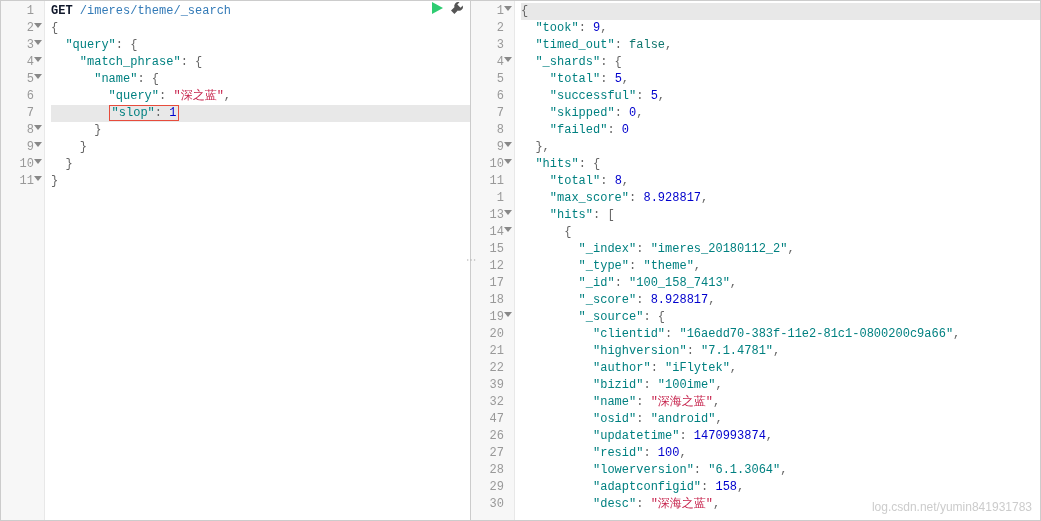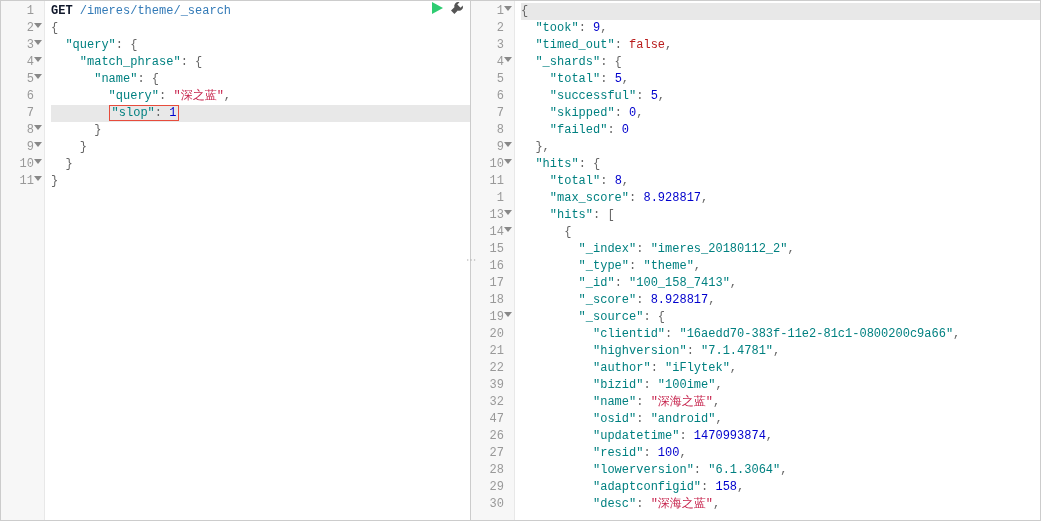--- a/index.html
+++ b/index.html
@@ -11,21 +11,21 @@
   .gutter { width:44px; background:#f7f7f7; border-right:1px solid #e8e8e8; text-align:right; color:#999; padding:2px 4px 2px 0; user-select:none; }
   .code-wrap { display:flex; flex:1; overflow:auto; }
   .code { flex:1; padding:2px 0 2px 6px; line-height:17px; white-space:pre; }
   .gutter .ln { height:17px; line-height:17px; padding-right:6px; position:relative; }
   .fold { position:absolute; right:-2px; top:3px; width:0; height:0; border-left:4px solid transparent; border-right:4px solid transparent; border-top:5px solid #888; }
   .tok-method { color:#0f172a; font-weight:bold; }
   .tok-url { color:#337ab7; }
   .tok-key { color:#008080; }
   .tok-str-cn { color:#c7254e; }
   .tok-num { color:#0000cd; }
-  .tok-bool { color:#b91c1c; }
+  .tok-bool { color:#0f766e; }
   .tok-punc { color:#666; }
   .hl-line { background:#e8e8e8; display:inline-block; width:100%; }
   .redbox { border:1px solid #e74c3c; padding:0 2px; }
   .toolbar { position:absolute; top:0; right:6px; display:flex; gap:6px; align-items:center; z-index:2; }
   .toolbar .play { color:#2ecc71; font-size:14px; cursor:pointer; }
   .toolbar .wrench { color:#555; font-size:14px; cursor:pointer; }
   .splitter { position:absolute; top:50%; left:470px; transform:translate(-50%,-50%); width:10px; height:24px; display:flex; align-items:center; justify-content:center; cursor:col-resize; z-index:3; }
   .splitter span { color:#aaa; font-size:10px; letter-spacing:1px; writing-mode:vertical-rl; }
   .line { height:17px; }
   .watermark { position:absolute; right:8px; bottom:6px; color:#ccc; font-size:12px; font-family:Arial,sans-serif; pointer-events:none; }
@@ -77,36 +77,37 @@
           <div class="ln">6</div>
           <div class="ln">7</div>
           <div class="ln">8</div>
           <div class="ln">9<span class="fold"></span></div>
           <div class="ln">10<span class="fold"></span></div>
           <div class="ln">11</div>
           <div class="ln">1</div>
           <div class="ln">13<span class="fold"></span></div>
           <div class="ln">14<span class="fold"></span></div>
           <div class="ln">15</div>
-          <div class="ln">16</div>
+          <div class="ln">12</div>
           <div class="ln">17</div>
           <div class="ln">18</div>
           <div class="ln">19<span class="fold"></span></div>
           <div class="ln">20</div>
           <div class="ln">21</div>
           <div class="ln">22</div>
           <div class="ln">39</div>
           <div class="ln">32</div>
           <div class="ln">47</div>
           <div class="ln">26</div>
           <div class="ln">27</div>
           <div class="ln">28</div>
           <div class="ln">29</div>
           <div class="ln">30</div>
         </div>
       <div class="code" id="code-right"><div class="line hl-line"><span class="tok-punc">{</span></div><div class="line">  <span class="tok-key">"took"</span><span class="tok-punc">: </span><span class="tok-num">9</span><span class="tok-punc">,</span></div><div class="line">  <span class="tok-key">"timed_out"</span><span class="tok-punc">: </span><span class="tok-bool">false</span><span class="tok-punc">,</span></div><div class="line">  <span class="tok-key">"_shards"</span><span class="tok-punc">: {</span></div><div class="line">    <span class="tok-key">"total"</span><span class="tok-punc">: </span><span class="tok-num">5</span><span class="tok-punc">,</span></div><div class="line">    <span class="tok-key">"successful"</span><span class="tok-punc">: </span><span class="tok-num">5</span><span class="tok-punc">,</span></div><div class="line">    <span class="tok-key">"skipped"</span><span class="tok-punc">: </span><span class="tok-num">0</span><span class="tok-punc">,</span></div><div class="line">    <span class="tok-key">"failed"</span><span class="tok-punc">: </span><span class="tok-num">0</span></div><div class="line">  <span class="tok-punc">},</span></div><div class="line">  <span class="tok-key">"hits"</span><span class="tok-punc">: {</span></div><div class="line">    <span class="tok-key">"total"</span><span class="tok-punc">: </span><span class="tok-num">8</span><span class="tok-punc">,</span></div><div class="line">    <span class="tok-key">"max_score"</span><span class="tok-punc">: </span><span class="tok-num">8.928817</span><span class="tok-punc">,</span></div><div class="line">    <span class="tok-key">"hits"</span><span class="tok-punc">: [</span></div><div class="line">      <span class="tok-punc">{</span></div><div class="line">        <span class="tok-key">"_index"</span><span class="tok-punc">: </span><span class="tok-key">"imeres_20180112_2"</span><span class="tok-punc">,</span></div><div class="line">        <span class="tok-key">"_type"</span><span class="tok-punc">: </span><span class="tok-key">"theme"</span><span class="tok-punc">,</span></div><div class="line">        <span class="tok-key">"_id"</span><span class="tok-punc">: </span><span class="tok-key">"100_158_7413"</span><span class="tok-punc">,</span></div><div class="line">        <span class="tok-key">"_score"</span><span class="tok-punc">: </span><span class="tok-num">8.928817</span><span class="tok-punc">,</span></div><div class="line">        <span class="tok-key">"_source"</span><span class="tok-punc">: {</span></div><div class="line">          <span class="tok-key">"clientid"</span><span class="tok-punc">: </span><span class="tok-key">"16aedd70-383f-11e2-81c1-0800200c9a66"</span><span class="tok-punc">,</span></div><div class="line">          <span class="tok-key">"highversion"</span><span class="tok-punc">: </span><span class="tok-key">"7.1.4781"</span><span class="tok-punc">,</span></div><div class="line">          <span class="tok-key">"author"</span><span class="tok-punc">: </span><span class="tok-key">"iFlytek"</span><span class="tok-punc">,</span></div><div class="line">          <span class="tok-key">"bizid"</span><span class="tok-punc">: </span><span class="tok-key">"100ime"</span><span class="tok-punc">,</span></div><div class="line">          <span class="tok-key">"name"</span><span class="tok-punc">: </span><span class="tok-str-cn">"深海之蓝"</span><span class="tok-punc">,</span></div><div class="line">          <span class="tok-key">"osid"</span><span class="tok-punc">: </span><span class="tok-key">"android"</span><span class="tok-punc">,</span></div><div class="line">          <span class="tok-key">"updatetime"</span><span class="tok-punc">: </span><span class="tok-num">1470993874</span><span class="tok-punc">,</span></div><div class="line">          <span class="tok-key">"resid"</span><span class="tok-punc">: </span><span class="tok-num">100</span><span class="tok-punc">,</span></div><div class="line">          <span class="tok-key">"lowerversion"</span><span class="tok-punc">: </span><span class="tok-key">"6.1.3064"</span><span class="tok-punc">,</span></div><div class="line">          <span class="tok-key">"adaptconfigid"</span><span class="tok-punc">: </span><span class="tok-num">158</span><span class="tok-punc">,</span></div><div class="line">          <span class="tok-key">"desc"</span><span class="tok-punc">: </span><span class="tok-str-cn">"深海之蓝"</span><span class="tok-punc">,</span></div></div>
     </div>
+    <div class="watermark">log.csdn.net/yumin841931783</div>
   </div>
 
   <div class="splitter">
       <span>⋮</span>
     </div>
 </div>
 
 </body></html>

